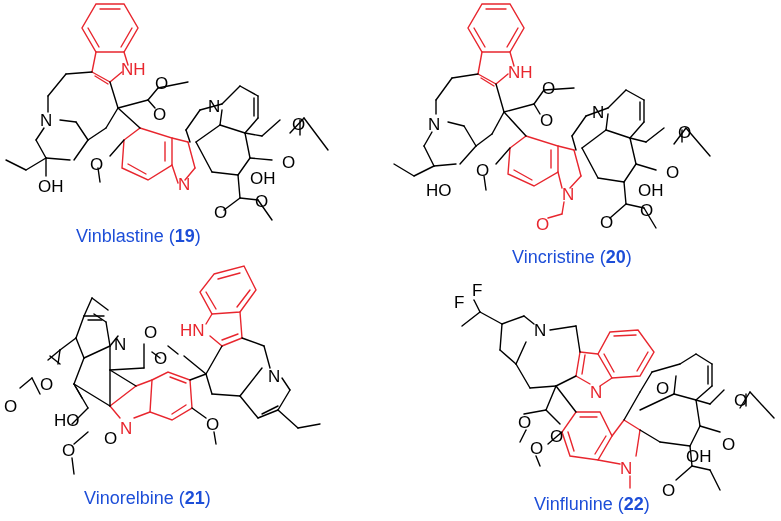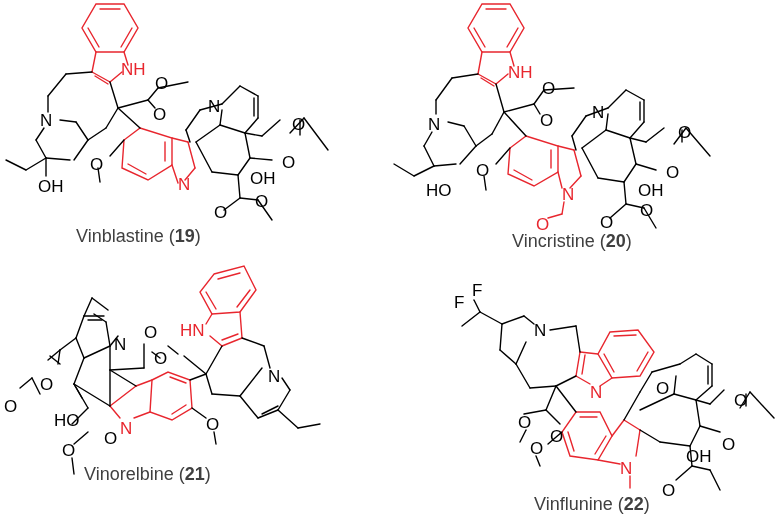--- a/index.html
+++ b/index.html
@@ -2,21 +2,21 @@
 <html><head>
 <meta charset="utf-8">
 <style>
   html, body { margin: 0; padding: 0; background: #ffffff; }
   body { width: 781px; height: 521px; overflow: hidden; position: relative; font-family: "Liberation Sans", sans-serif; }
   #canvas { position: absolute; left: 0; top: 0; width: 781px; height: 521px; }
   .bond { stroke: #000; stroke-width: 1.4; fill: none; stroke-linecap: round; }
   .bond.red { stroke: #e8262e; }
   .atom { font-family: "Liberation Sans", sans-serif; font-size: 17px; fill: #000; }
   .atom.red { fill: #e8262e; }
-  .caption { position: absolute; font-family: "Liberation Sans", sans-serif; font-size: 18px; color: #404040; white-space: nowrap; }
+  .caption { position: absolute; font-family: "Liberation Sans", sans-serif; font-size: 18px; color: #1d4ed8; white-space: nowrap; }
   .caption b { font-weight: bold; }
 </style>
 </head>
 <body>
 
 <svg id="canvas" viewBox="0 0 781 521">
 
   <g>
 
     <g class="bond red">
@@ -354,21 +354,21 @@
     <text class="atom" x="344" y="146">O</text>
     <text class="atom" x="332" y="190">O</text>
     <text class="atom" x="296" y="202">OH</text>
     <text class="atom" x="272" y="236">O</text>
   </g>
 </svg>
 
 <div class="caption" style="left:76px; top:226px;">
   <span>Vinblastine</span><span> (</span><b>19</b><span>)</span>
 </div>
-<div class="caption" style="left:512px; top:231px;">
+<div class="caption" style="left:512px; top:247px;">
   <span>Vincristine</span><span> (</span><b>20</b><span>)</span>
 </div>
-<div class="caption" style="left:84px; top:464px;">
+<div class="caption" style="left:84px; top:488px;">
   <span>Vinorelbine</span><span> (</span><b>21</b><span>)</span>
 </div>
 <div class="caption" style="left:534px; top:494px;">
   <span>Vinflunine</span><span> (</span><b>22</b><span>)</span>
 </div>
 
 </body></html>

